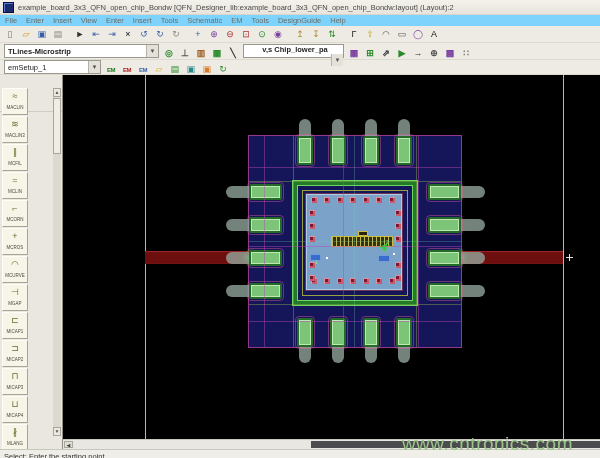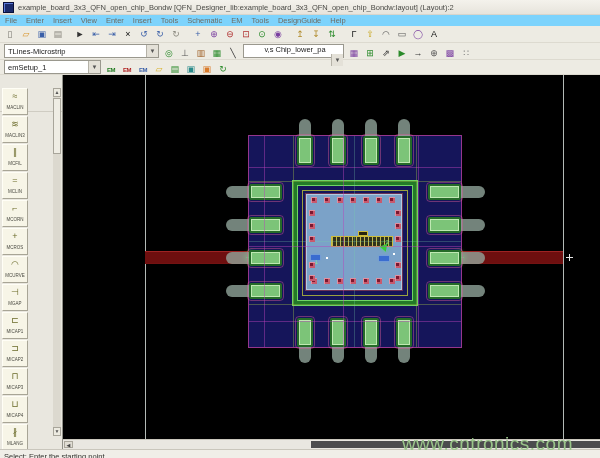--- a/index.html
+++ b/index.html
@@ -9,21 +9,21 @@
   
   .titlebar{height:14px;background:linear-gradient(#f4f2ec,#e7e4dc);
             display:flex;align-items:center;padding:0 3px;border-bottom:1px solid #d8d5cc;}
   .appicon{width:9px;height:9px;background:#1b2a6b;border:1px solid #0a103a;
            margin-right:4px;box-shadow:inset 1px 1px 0 #5a78d8;}
   .title-text{font-size:7.5px;color:#4a4a46;white-space:nowrap;overflow:hidden;}
   .menubar{height:11px;display:flex;align-items:center;padding:0 5px;background:#7dd3fc;}
   .menu-item{font-size:7.5px;color:#6e6c64;margin-right:9px;cursor:default;}
   .toolbar{display:flex;align-items:center;padding:0 2px;background:#edebe3;
            border-bottom:1px solid #ddDAD0;}
-  .tb1{height:16px;} .tb2{height:16px;} .tb3{height:14px;}
+  .tb1{height:16px;} .tb2{height:16px;font-weight:bold;} .tb3{height:14px;}
   .ico{display:inline-block;width:14px;height:13px;line-height:13px;text-align:center;
        font-size:9px;margin:0 1px;cursor:pointer;border-radius:2px;}
   .ico.em{font-size:6px;font-weight:bold;letter-spacing:-0.5px;}
   .gap{width:6px;display:inline-block;}
   .combo{height:12px;background:#fff;border:1px solid #9a988e;display:flex;
          align-items:center;font-size:7.5px;color:#222;padding-left:3px;margin:0 2px;}
   .combo .arr{margin-left:auto;width:11px;height:100%;background:#e4e1d8;
               border-left:1px solid #b5b2a8;color:#555;font-size:6px;line-height:12px;
               text-align:center;}
   .c-wide{width:150px;} .c-layer{width:96px;flex-direction:column;} .c-em{width:92px;}

